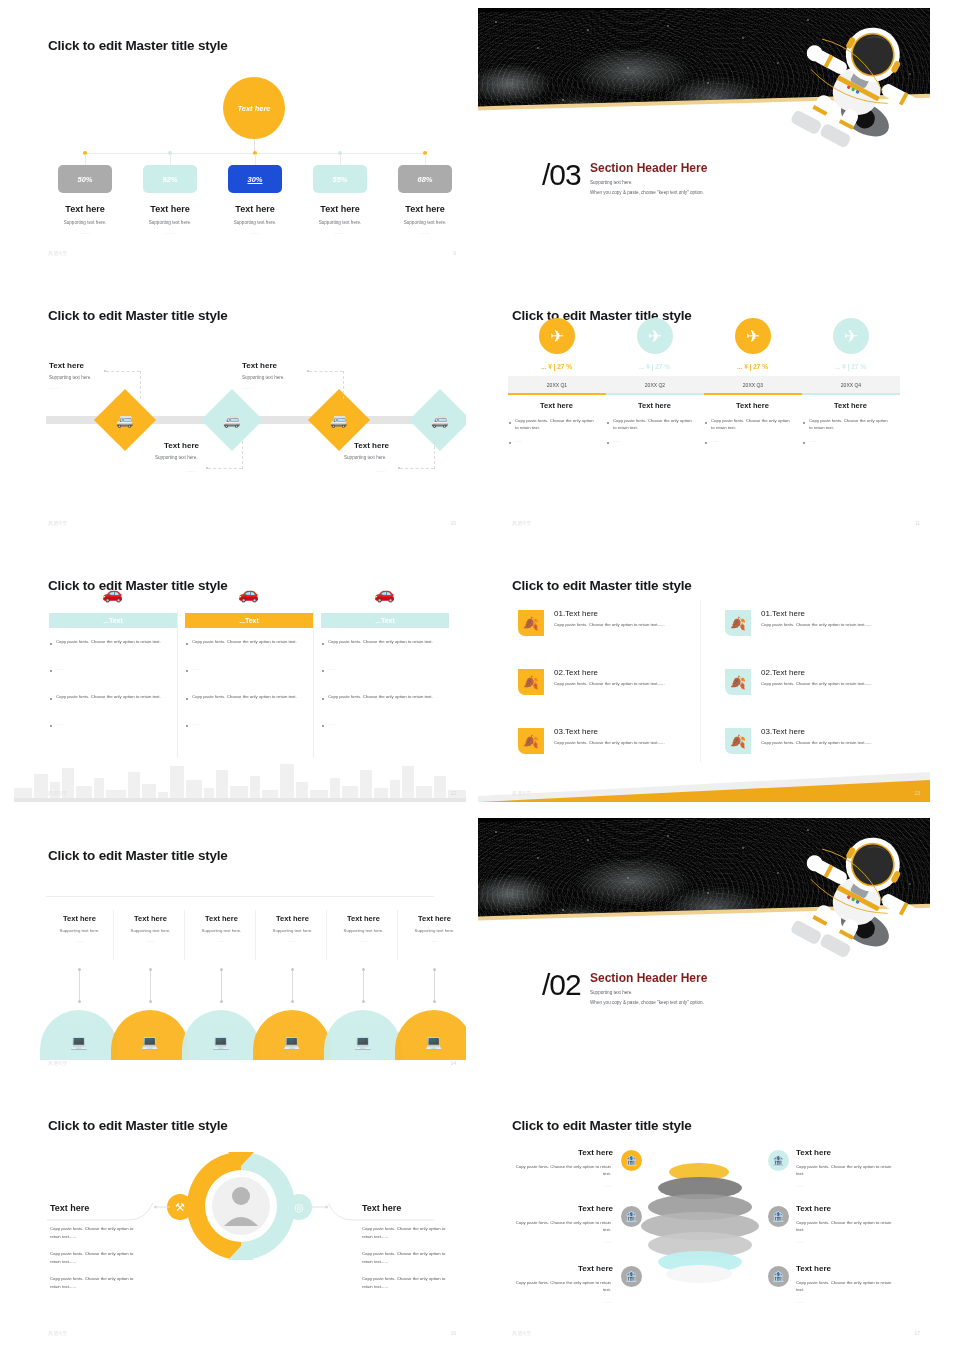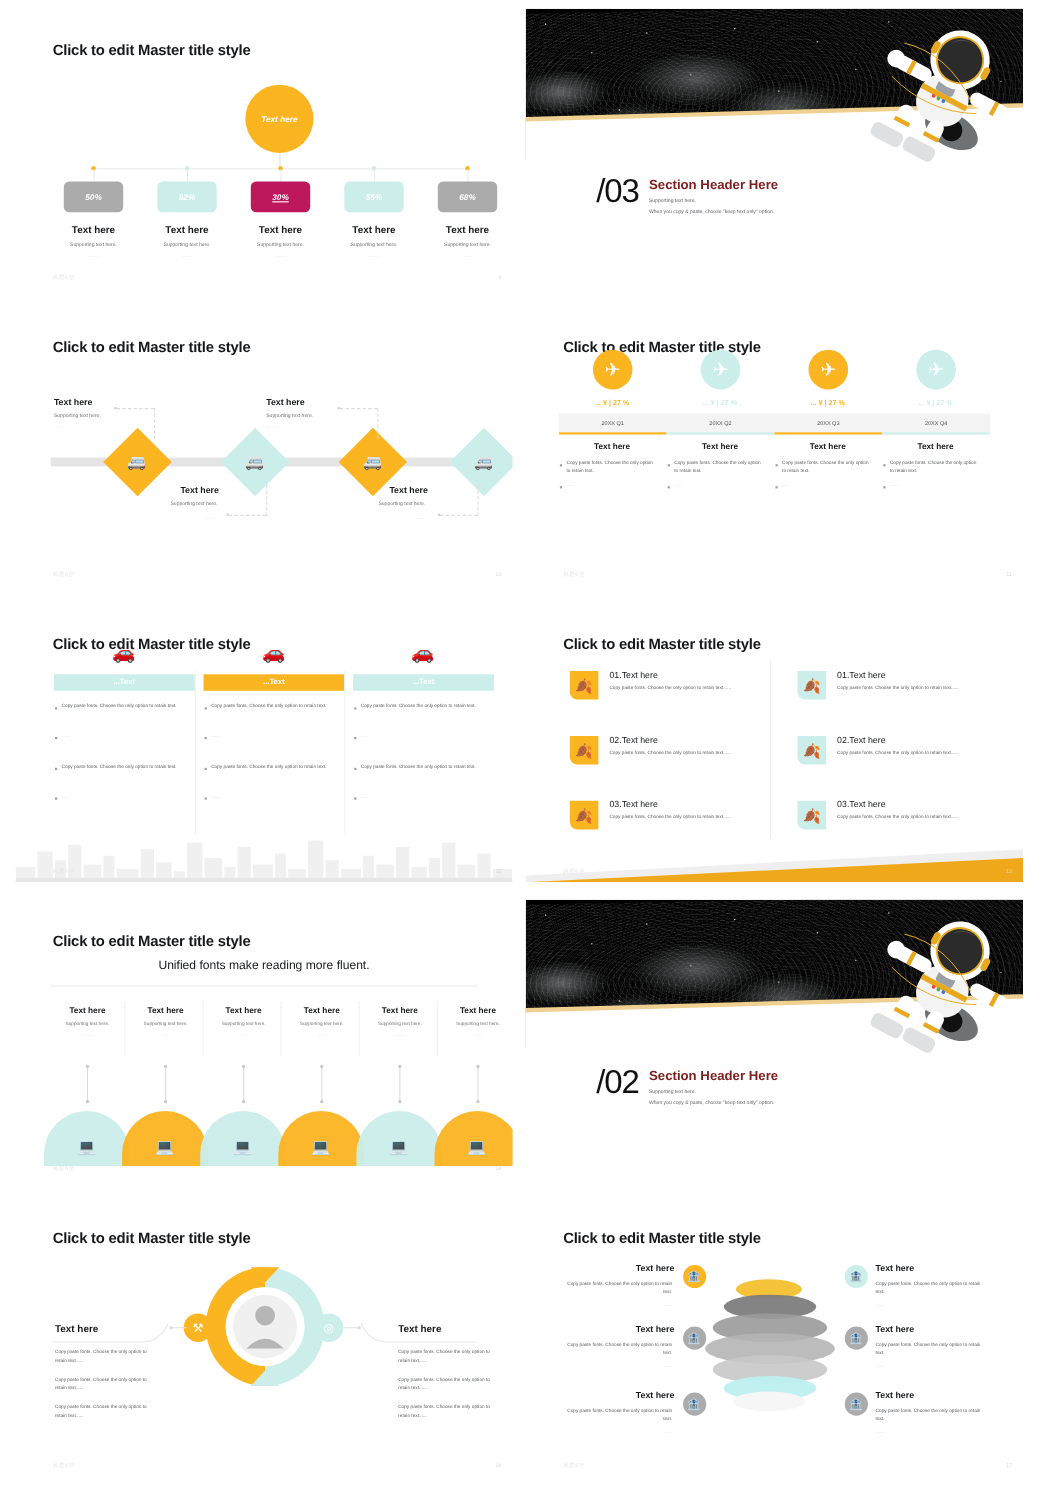--- a/index.html
+++ b/index.html
@@ -135,21 +135,21 @@
   <div class="rdot" style="left:409px;background:#FBB521;"></div>
 
   <div class="drop" style="left:71px;"></div>
   <div class="drop" style="left:156px;"></div>
   <div class="drop" style="left:241px;"></div>
   <div class="drop" style="left:326px;"></div>
   <div class="drop" style="left:411px;"></div>
 
   <div class="chip" style="left:44px;background:#ABABAB;">50%</div>
   <div class="chip" style="left:129px;background:#CCEEEA;">92%</div>
-  <div class="chip" style="left:214px;background:#be185d;text-decoration:underline;">30%</div>
+  <div class="chip" style="left:214px;background:#1d4ed8;text-decoration:underline;">30%</div>
   <div class="chip" style="left:299px;background:#CCEEEA;">55%</div>
   <div class="chip" style="left:384px;background:#ABABAB;">68%</div>
 
   <div class="col-h" style="left:25px;">Text here</div>
   <div class="col-h" style="left:110px;">Text here</div>
   <div class="col-h" style="left:195px;">Text here</div>
   <div class="col-h" style="left:280px;">Text here</div>
   <div class="col-h" style="left:365px;">Text here</div>
 
   <div class="col-s" style="left:25px;">Supporting text here.</div>
@@ -436,21 +436,20 @@
     <path d="M0 28 L452 4 L452 34 L0 34 Z" fill="#efefef"></path>
     <path d="M0 34 L452 12 L452 34 Z" fill="#F0A81B"></path>
   </svg>
 
   <div class="footer-brand">风层6空</div>
   <div class="footer-num">13</div>
 </div>
 
 <div class="slide" style="left:14px;top:818px;">
   <div class="s-title">Click to edit Master title style</div>
-  <div class="sub2">Unified fonts make reading more fluent.</div>
   <div class="hr"></div>
 
   <div class="ar-h" style="left:32px;">Text here</div>
   <div class="ar-s" style="left:32px;">Supporting text here.</div>
   <div class="ar-d" style="left:32px;">......</div>
   <div class="ar-h" style="left:103px;">Text here</div>
   <div class="ar-s" style="left:103px;">Supporting text here.</div>
   <div class="ar-d" style="left:103px;">......</div>
   <div class="ar-h" style="left:174px;">Text here</div>
   <div class="ar-s" style="left:174px;">Supporting text here.</div>

